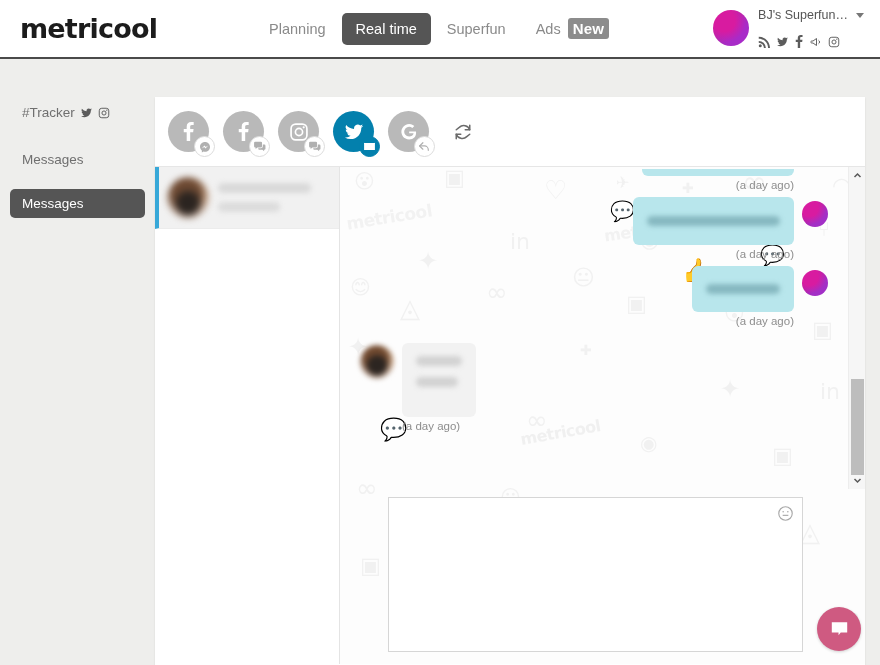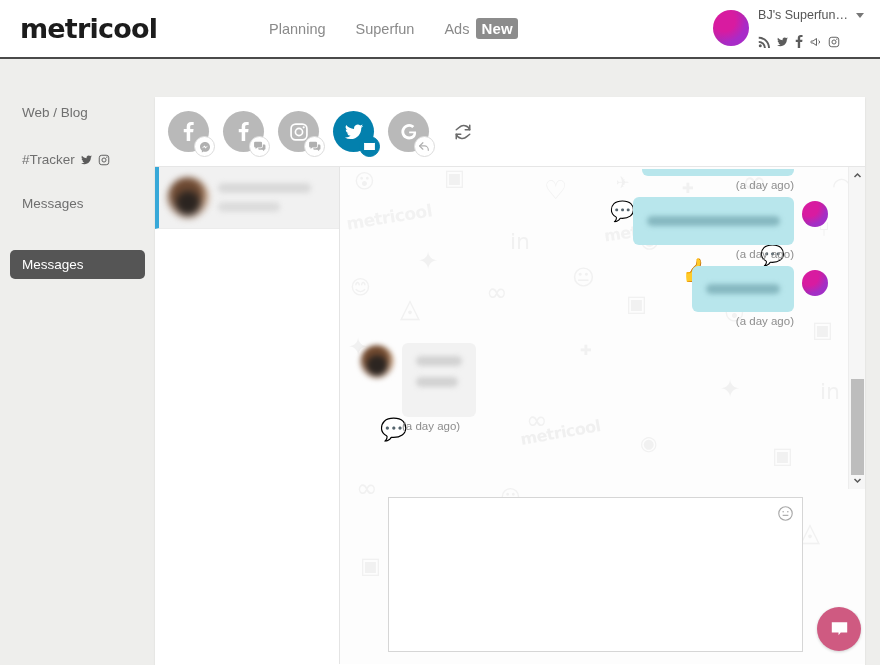--- a/index.html
+++ b/index.html
@@ -242,20 +242,21 @@
 </head>
 <body>
 
 <div class="header">
   <div class="logo">
     <span>metricool</span>
   </div>
 
   <div class="mainnav">
     <div class="navitem">Planning</div>
+    <div class="navitem active">Real time</div>
     <div class="navitem">Superfun</div>
     <div class="navitem withbadge">
       <span>Ads</span>
       <span class="badge-new">New</span>
     </div>
   </div>
 
   <div class="userbox">
     <div class="avatar-top"></div>
     <div class="userinfo">
@@ -283,23 +284,20 @@
             <rect x="2.5" y="2.5" width="19" height="19" rx="5"></rect>
             <circle cx="12" cy="12" r="4.1"></circle>
             <circle cx="17.6" cy="6.4" r="1.2" fill="currentColor" stroke="none"></circle>
           </svg>
       </div>
     </div>
   </div>
 </div>
 
 <div class="sidebar">
-  <div class="side-item">
-    <span>Web / Blog</span>
-  </div>
   <div class="side-item">
     <span>#Tracker</span>
     <svg width="13" height="12" viewBox="0 0 24 24" fill="#5b5b5b">
         <path d="M23 4.9a9 9 0 0 1-2.6.7 4.5 4.5 0 0 0 2-2.5 9 9 0 0 1-2.9 1.1A4.5 4.5 0 0 0 12 8.3a12.8 12.8 0 0 1-9.3-4.7 4.5 4.5 0 0 0 1.4 6 4.5 4.5 0 0 1-2-.6 4.5 4.5 0 0 0 3.6 4.4 4.5 4.5 0 0 1-2 .1 4.5 4.5 0 0 0 4.2 3.1A9 9 0 0 1 1 18.5a12.7 12.7 0 0 0 6.9 2c8.3 0 12.8-6.9 12.8-12.8V7a9.2 9.2 0 0 0 2.3-2.1z"></path>
       </svg>
     <svg width="12" height="12" viewBox="0 0 24 24" fill="none" stroke="#5b5b5b" stroke-width="1.9">
         <rect x="2.5" y="2.5" width="19" height="19" rx="5"></rect>
         <circle cx="12" cy="12" r="4.1"></circle>
         <circle cx="17.6" cy="6.4" r="1.2" fill="#5b5b5b" stroke="none"></circle>
       </svg>

